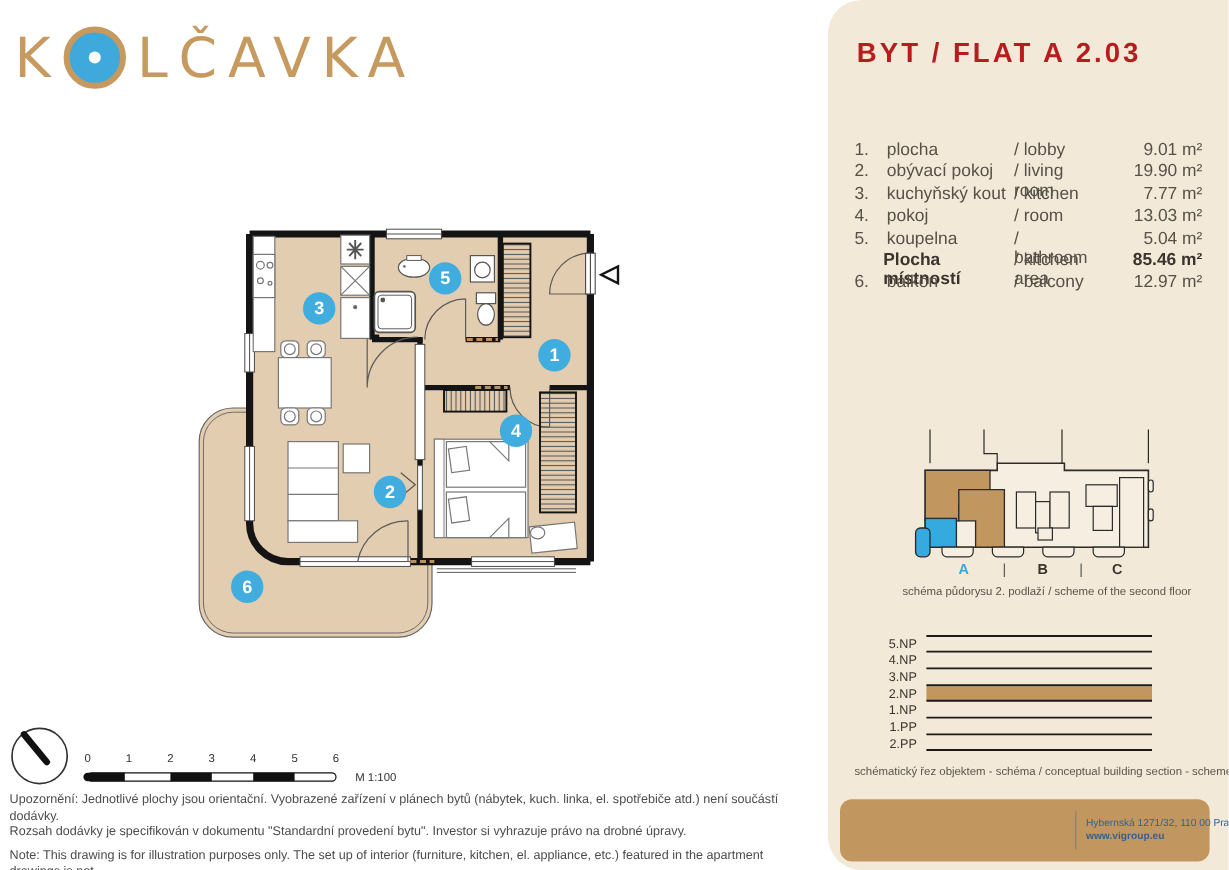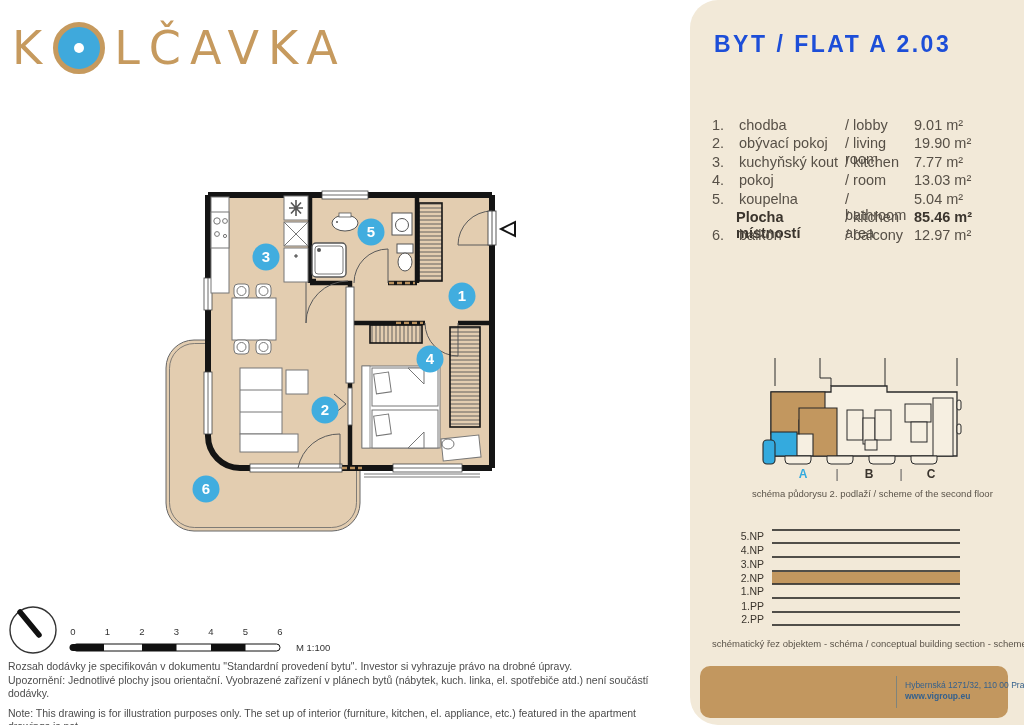--- a/index.html
+++ b/index.html
@@ -19,26 +19,26 @@
   .plan-wrap{position:absolute;left:146px;top:182px;width:372px;height:358px;}
   .scalebar-wrap{position:absolute;left:0px;top:595px;width:360px;height:72px;}
 
   
   .disclaimer{position:absolute;left:8px;top:660px;width:668px;color:#4c4c4c;font-size:10.5px;line-height:13.5px;}
   .disclaimer .gap{height:6px;}
 
   
   .panel{position:absolute;left:690px;top:0;width:334px;height:725px;background:#f2e9d8;
          border-radius:28px 0 0 28px;}
-  .title{position:absolute;left:24px;top:30px;color:#1d4ed8;font-weight:700;font-size:23px;
+  .title{position:absolute;left:24px;top:30px;color:#b91c1c;font-weight:700;font-size:23px;
          letter-spacing:2.5px;line-height:28px;white-space:nowrap;}
   .roomtable{position:absolute;left:22px;top:117px;width:290px;color:#575047;font-size:14.5px;}
   .room-row{display:grid;grid-template-columns:27px 106px 1fr 88px;align-items:baseline;height:18.4px;}
   .c-en{color:#6b6archive358;}
-  .c-area{text-align:left;}
+  .c-area{text-align:right;}
   .room-row.bold .c-cz,.room-row.bold .c-num,.room-row.bold .c-area{font-weight:700;color:#3a342d;}
 
   .scheme-wrap{position:absolute;left:45px;top:348px;width:270px;height:134px;}
   .caption{position:absolute;color:#5a5349;font-size:9.5px;white-space:nowrap;}
   .cap-scheme{left:62px;top:488px;text-align:center;}
   .cap-section{left:22px;top:638px;}
   .floors-wrap{position:absolute;left:22px;top:524px;width:302px;height:110px;text-align:center;}
 
   
   .footer-box{position:absolute;left:10px;top:666px;width:308px;height:52px;background:#c2975f;border-radius:10px;}
@@ -247,37 +247,37 @@
       <rect x="73" y="49" width="207" height="7" rx="3.5" fill="#fff" stroke="#111" stroke-width="1"></rect>
       <path d="M76.5 49 H107.5 V56 H76.5 A3.5 3.5 0 0 1 76.5 49 Z" fill="#111" transform="translate(-3.5 0)"></path>
       <rect x="142" y="49" width="34.5" height="7" fill="#111"></rect>
       <rect x="211" y="49" width="34.5" height="7" fill="#111"></rect>
       <text x="296" y="56" text-anchor="start">M 1:100</text>
     </g>
   </svg>
   </div>
 
   <div class="disclaimer">
+    <div>Upozornění: Jednotlivé plochy jsou orientační. Vyobrazené zařízení v plánech bytů (nábytek, kuch. linka, el. spotřebiče atd.) není součástí dodávky.</div>
     <div>Rozsah dodávky je specifikován v dokumentu "Standardní provedení bytu". Investor si vyhrazuje právo na drobné úpravy.</div>
-    <div>Upozornění: Jednotlivé plochy jsou orientační. Vyobrazené zařízení v plánech bytů (nábytek, kuch. linka, el. spotřebiče atd.) není součástí dodávky.</div>
     <div class="gap"></div>
     <div>Note: This drawing is for illustration purposes only. The set up of interior (furniture, kitchen, el. appliance, etc.) featured in the apartment drawings is not</div>
 
   </div>
 
   <div class="panel">
 
     <div class="title">
       <div>BYT / FLAT A 2.03</div>
     </div>
 
     <div class="roomtable">
       <div class="room-row">
         <span class="c-num">1.</span>
-        <span class="c-cz">chodba</span>
+        <span class="c-cz">plocha</span>
         <span class="c-en">/ lobby</span>
         <span class="c-area">9.01 m²</span>
       </div>
       <div class="room-row">
         <span class="c-num">2.</span>
         <span class="c-cz">obývací pokoj</span>
         <span class="c-en">/ living room</span>
         <span class="c-area">19.90 m²</span>
       </div>
       <div class="room-row">

